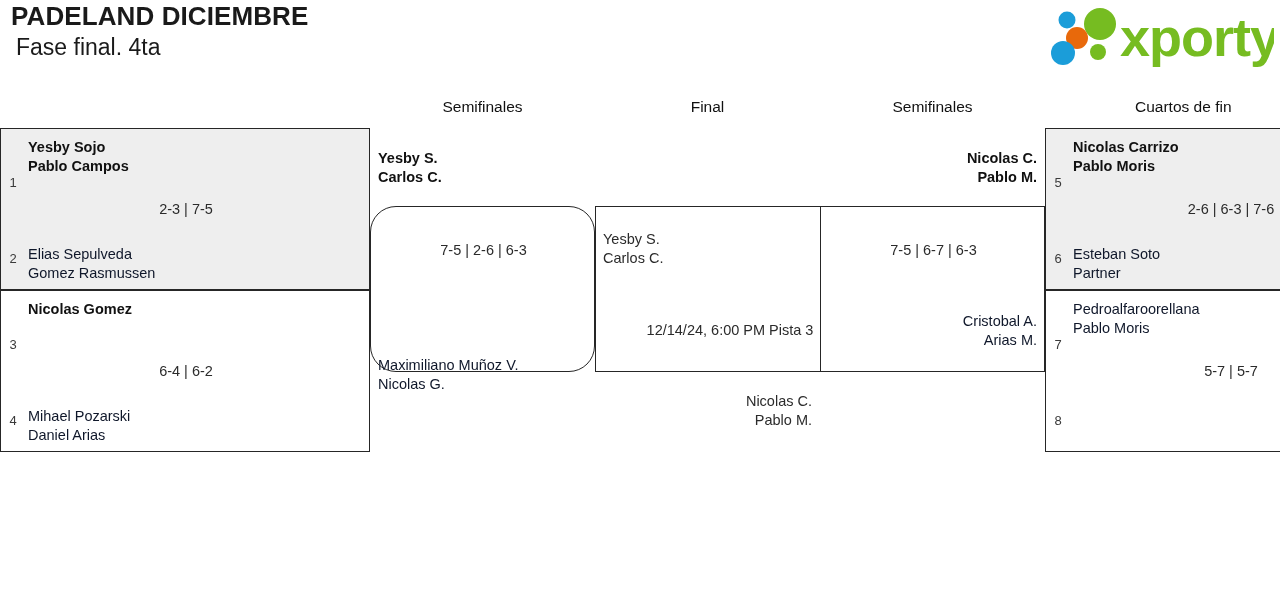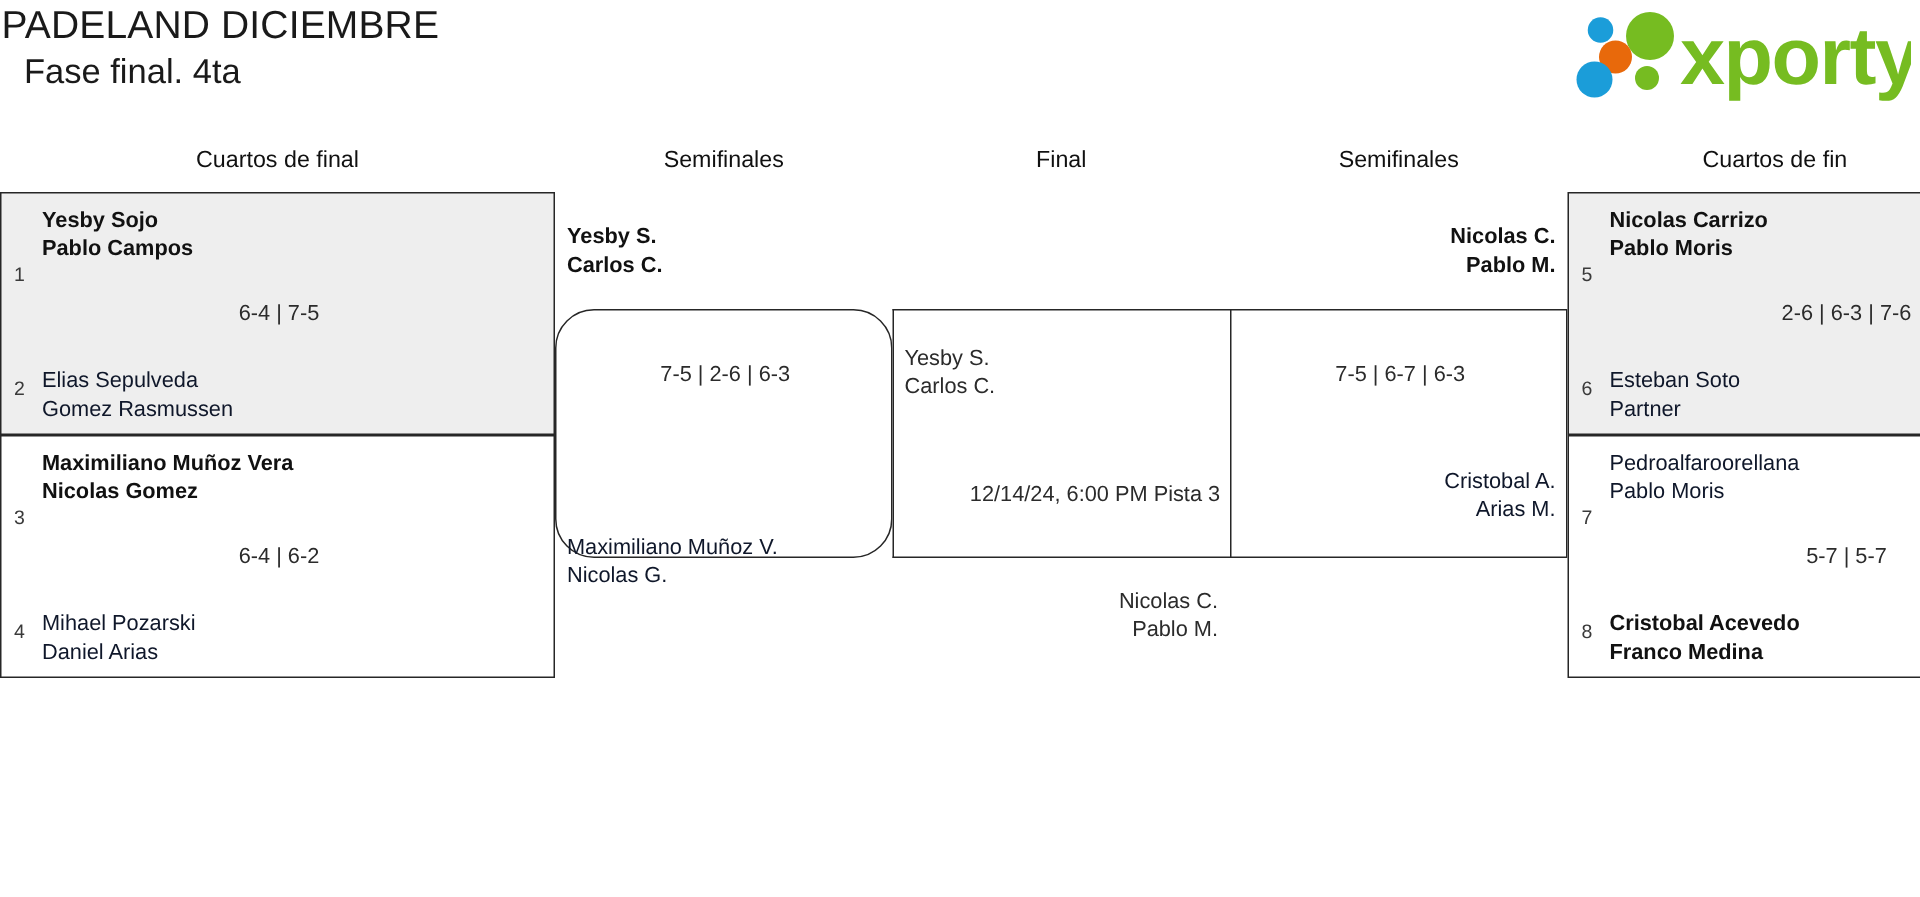--- a/index.html
+++ b/index.html
@@ -11,22 +11,22 @@
     color: #1a1a1a;
     overflow: hidden;
   }
   #root { position: relative; width: 1280px; height: 598px; }
 
   
   .header-title {
     position: absolute; left: 0; top: 0; width: 700px;
   }
   .title-line1 {
-    font-size: 26px; font-weight: 400; letter-spacing: .1px;
-    line-height: 32px; color: #1a1a1a; padding-left: 1px;
+    font-size: 26px; font-weight: 700; letter-spacing: .1px;
+    line-height: 32px; color: #1a1a1a; padding-left: 11px;
   }
   .title-line2 {
     font-size: 23px; font-weight: 400; line-height: 30px;
     color: #1a1a1a; padding-left: 16px;
   }
 
   
   .logo { position: absolute; right: 6px; top: 4px; width: 226px; height: 64px; }
   .logo svg { display: block; width: 226px; height: 64px; }
 
@@ -76,44 +76,42 @@
       <circle cx="29" cy="34" r="11" fill="#e8690b"></circle>
       <circle cx="15" cy="49" r="12" fill="#1b9dd9"></circle>
       <circle cx="50" cy="48" r="8" fill="#76bc21"></circle>
 
       <g fill="#76bc21">
         <text x="72" y="52" font-family="Liberation Sans, sans-serif" font-size="54" font-weight="700" letter-spacing="-1">xporty</text>
       </g>
     </svg>
   </div>
 
-  <div class="round-head" style="left:0px;  width:370px;">Cuartos de final</div>
   <div class="round-head" style="left:370px;width:225px;">Semifinales</div>
   <div class="round-head" style="left:595px;width:225px;">Final</div>
   <div class="round-head" style="left:820px;width:225px;">Semifinales</div>
   <div class="round-head" style="left:1135px;width:220px;text-align:left;">Cuartos de fin</div>
 
   <div class="mbox shaded" style="left:0px; top:128px; width:370px; height:162px;">
     <div class="seed" style="left:3px; top:47px;">1</div>
     <div class="team win" style="left:27px; top:9px;">
       <span class="l1">Yesby Sojo</span>
       <span class="l2">Pablo Campos</span>
     </div>
-    <div class="score" style="left:0px; top:71px; width:370px; text-align:center;">6-4 | 7-5</div>
+    <div class="score" style="left:0px; top:71px; width:370px; text-align:center;">2-3 | 7-5</div>
     <div class="seed" style="left:3px; top:123px;">2</div>
     <div class="team lose" style="left:27px; top:116px;">
       <span class="l1">Elias Sepulveda</span>
       <span class="l2">Gomez Rasmussen</span>
     </div>
   </div>
 
   <div class="mbox plain" style="left:0px; top:290px; width:370px; height:162px;">
     <div class="seed" style="left:3px; top:47px;">3</div>
     <div class="team win" style="left:27px; top:9px;">
-      <span class="l1">Maximiliano Muñoz Vera</span>
       <span class="l2">Nicolas Gomez</span>
     </div>
     <div class="score" style="left:0px; top:71px; width:370px; text-align:center;">6-4 | 6-2</div>
     <div class="seed" style="left:3px; top:123px;">4</div>
     <div class="team lose" style="left:27px; top:116px;">
       <span class="l1">Mihael Pozarski</span>
       <span class="l2">Daniel Arias</span>
     </div>
   </div>
 
@@ -168,19 +166,15 @@
   </div>
 
   <div class="mbox plain" style="left:1045px; top:290px; width:370px; height:162px;">
     <div class="seed" style="left:3px; top:47px;">7</div>
     <div class="team lose" style="left:27px; top:9px;">
       <span class="l1">Pedroalfaroorellana</span>
       <span class="l2">Pablo Moris</span>
     </div>
     <div class="score" style="left:0px; top:71px; width:370px; text-align:center;">5-7 | 5-7</div>
     <div class="seed" style="left:3px; top:123px;">8</div>
-    <div class="team win" style="left:27px; top:116px;">
-      <span class="l1">Cristobal Acevedo</span>
-      <span class="l2">Franco Medina</span>
-    </div>
   </div>
 
 </div>
 
 </body></html>

